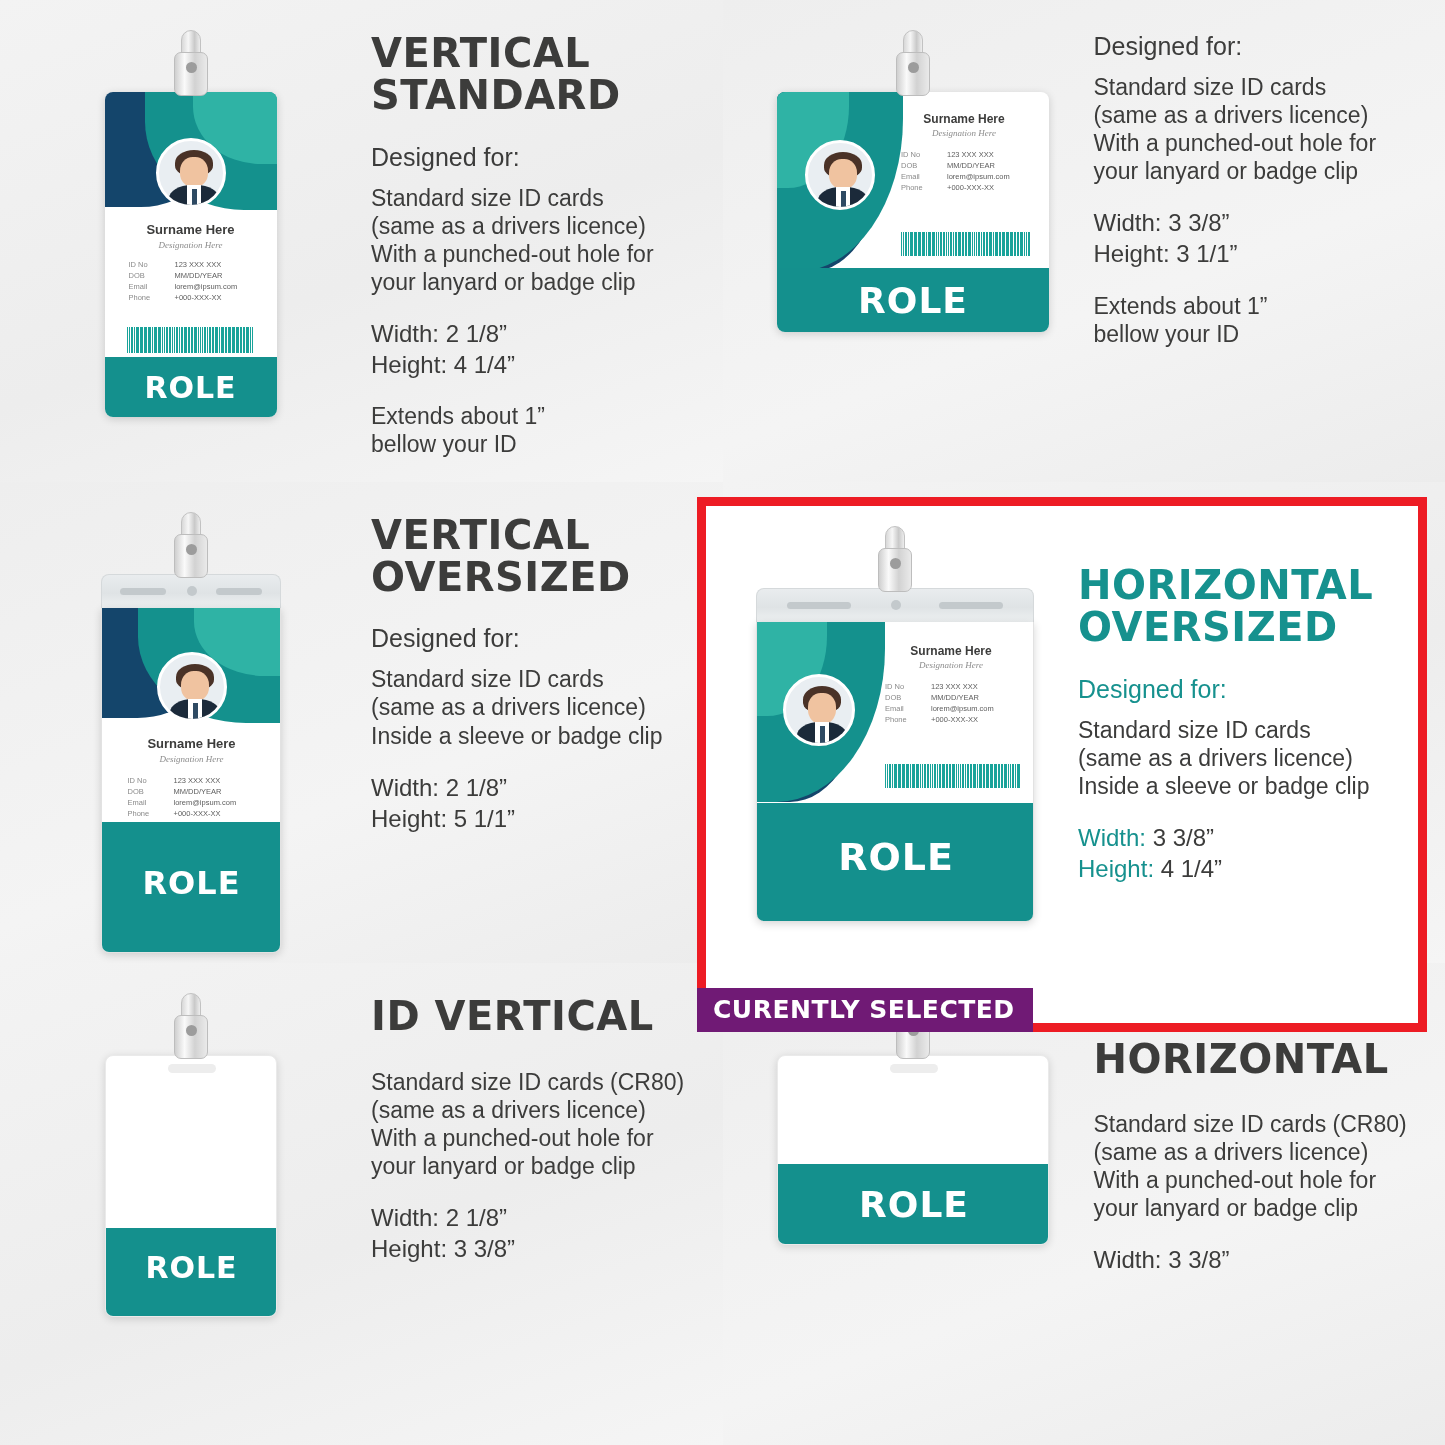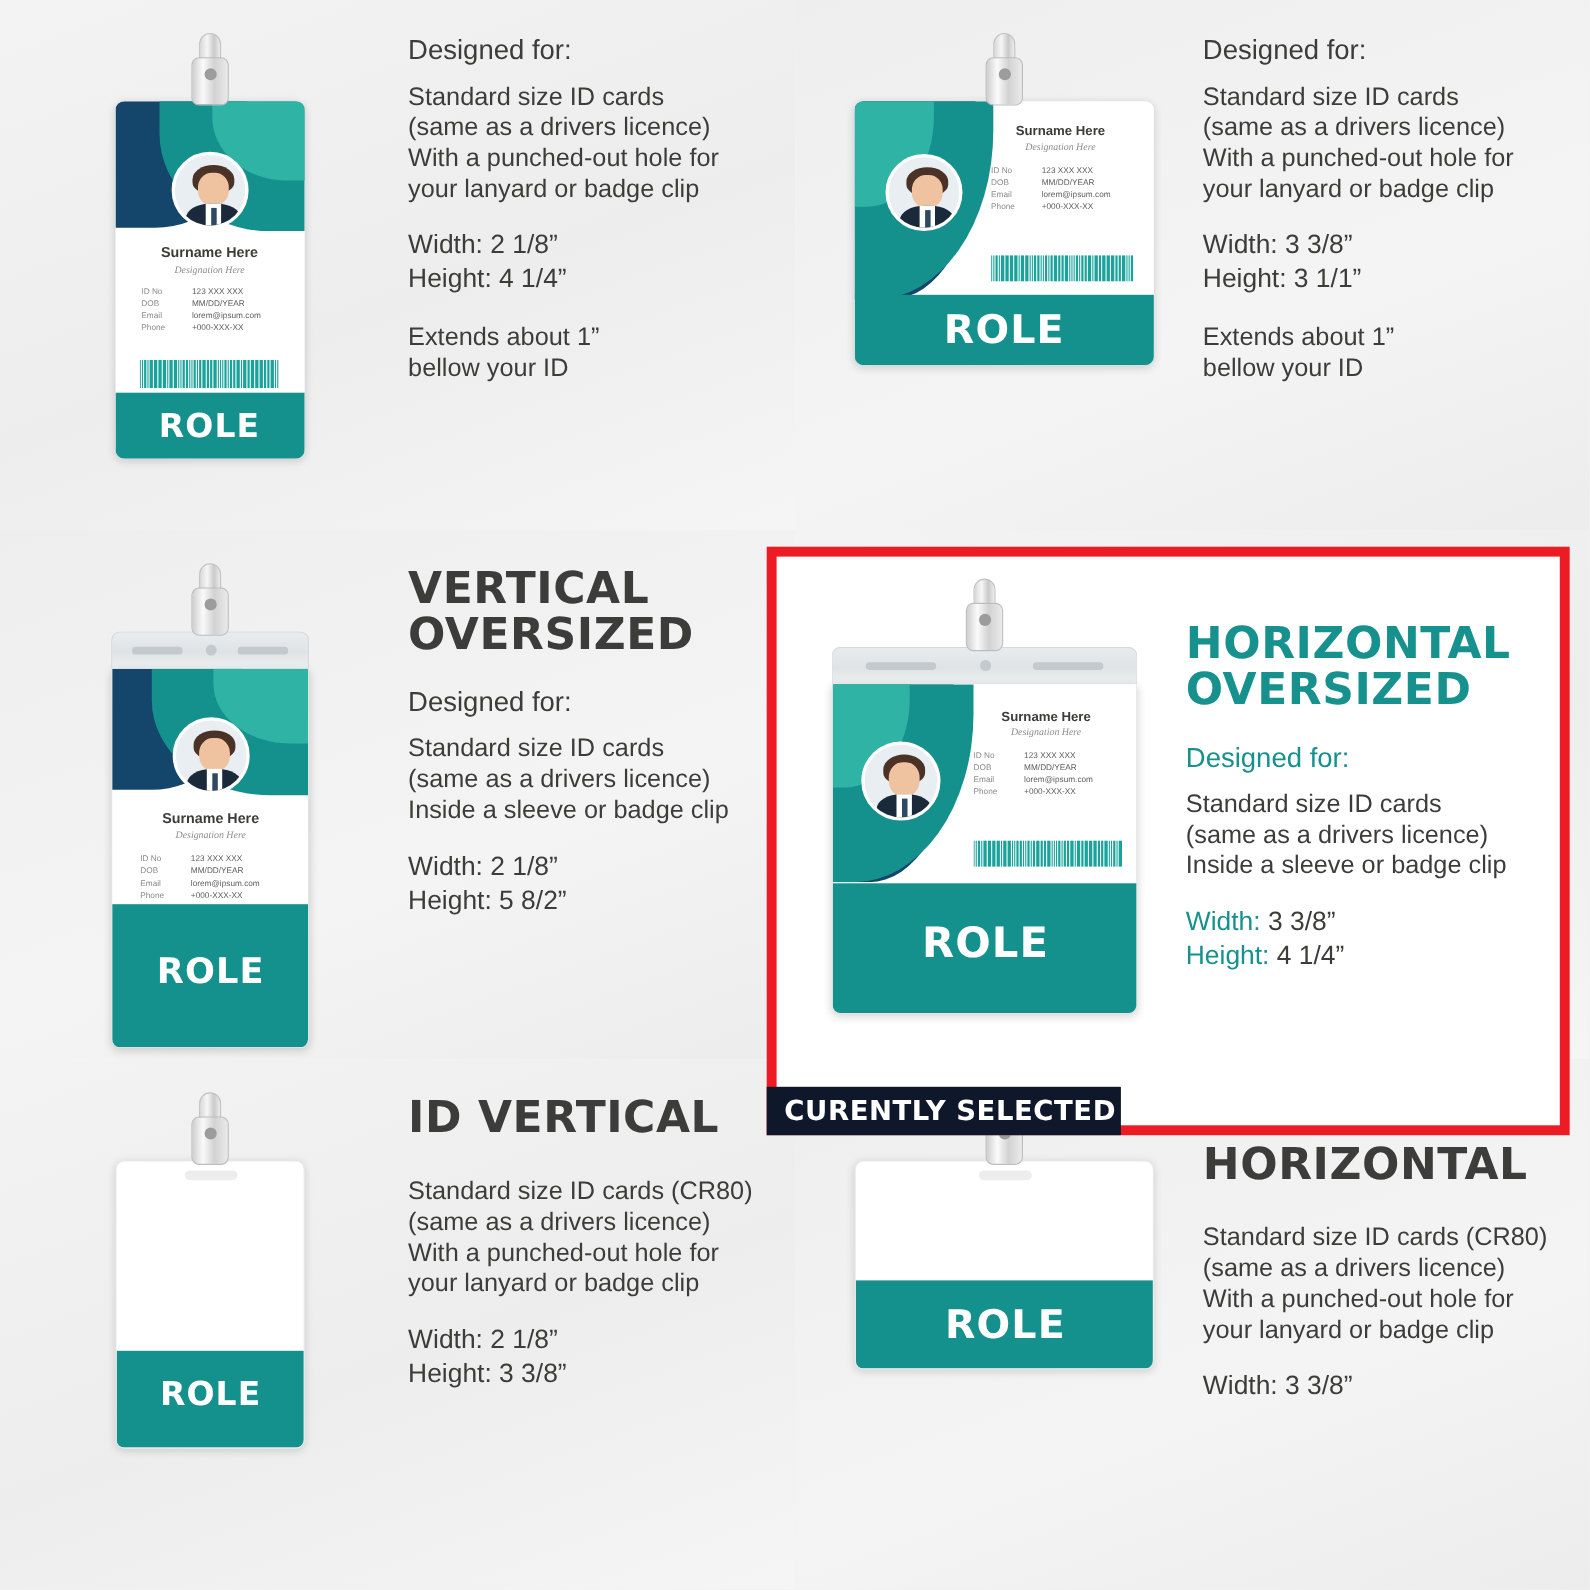--- a/index.html
+++ b/index.html
@@ -249,27 +249,27 @@
     position: relative;
     width: 100%;
     height: 100%;
     display: flex;
     padding: 16px 14px 10px 14px;
   }
   .selected-tag {
     position: absolute;
     left: -9px;
     bottom: -9px;
-    background: #0f172a;
+    background: #701a75;
     color: #ffffff;
     font-family: "DejaVu Sans", sans-serif;
     font-weight: bold;
     font-size: 25px;
     letter-spacing: 0.5px;
-    padding: 7px 4px 8px 16px;
+    padding: 7px 18px 8px 16px;
     z-index: 11;
   }
 </style>
 </head>
 <body>
 
 <div id="grid">
 
   <div class="cell">
     <div class="badge-col">
@@ -355,20 +355,22 @@
               <i style="width:2px"></i>
               <i style="width:3px"></i>
               <i style="width:1px"></i>
               <i style="width:1px"></i>
             </div>
           <div class="role-bar" style="position:absolute;left:0;bottom:0;width:172px;height:60px;font-size:30px;">ROLE</div>
         </div>
       </div>
     </div>
     <div class="text-col">
+      <div class="title">VERTICAL
+STANDARD</div>
       <div class="lead">Designed for:</div>
       <div class="desc">Standard size ID cards
 (same as a drivers licence)
 With a punched-out hole for
 your lanyard or badge clip</div>
       <div class="dims">
         <div><span class="k">Width:</span> <span class="v">2 1/8”</span></div>
         <div><span class="k">Height:</span> <span class="v">4 1/4”</span></div>
       </div>
       <div class="extends">Extends about 1”
@@ -580,21 +582,21 @@
     </div>
     <div class="text-col">
       <div class="title">VERTICAL
 OVERSIZED</div>
       <div class="lead">Designed for:</div>
       <div class="desc">Standard size ID cards
 (same as a drivers licence)
 Inside a sleeve or badge clip</div>
       <div class="dims">
         <div><span class="k">Width:</span> <span class="v">2 1/8”</span></div>
-        <div><span class="k">Height:</span> <span class="v">5 8/2”</span></div>
+        <div><span class="k">Height:</span> <span class="v">5 1/1”</span></div>
       </div>
     </div>
   </div>
 
   <div class="cell"></div>
 
   <div class="cell">
     <div class="badge-col">
       <div class="clip">
         <div class="strap"></div>

